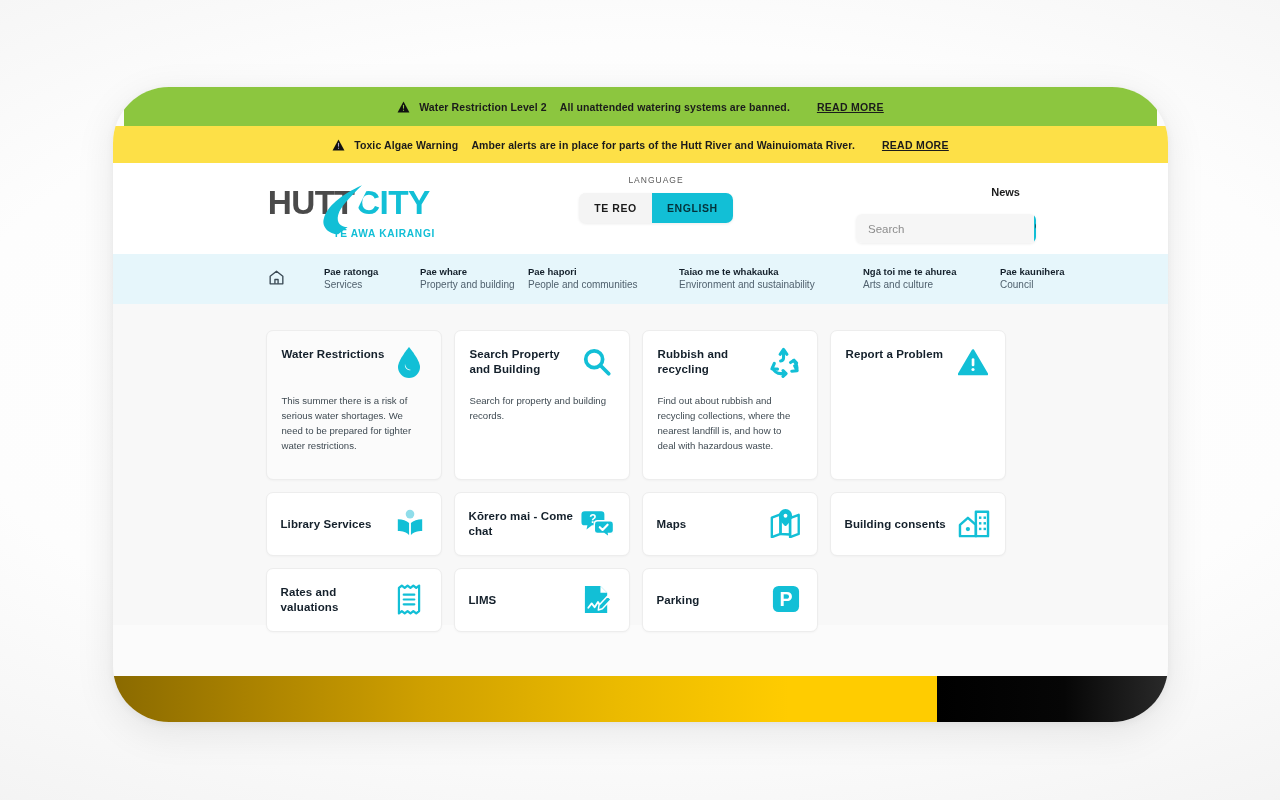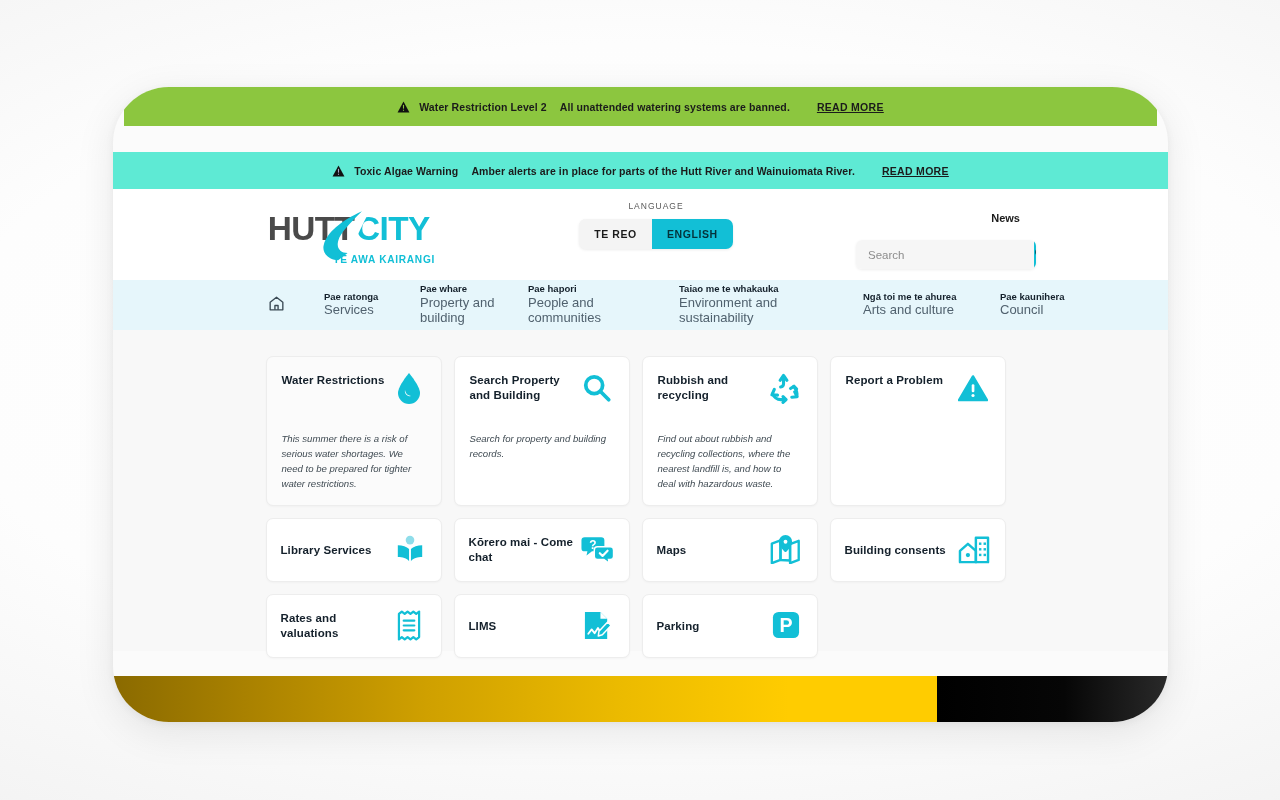--- a/index.html
+++ b/index.html
@@ -50,22 +50,21 @@
     white-space: nowrap;
   }
   .banner-green {
     height: 39px;
     background: #8CC63F;
     margin: 0 auto;
     width: 1033px;
   }
   .banner-purple {
     height: 37px;
-    background: #5eead4;
-    margin-top: 26px;
+    background: #fde047;
   }
   .banner .warn-icon {
     display: inline-block;
     width: 13px;
     height: 12px;
     position: relative;
     flex: none;
   }
   .banner .warn-icon svg { display: block; }
   .banner .b-title { font-weight: bold; }
@@ -207,21 +206,21 @@
   .nav-item:nth-child(4) { width: 141px; }
   .nav-item:nth-child(5) { width: 174px; }
   .nav-item:nth-child(6) { width: 127px; }
   .nav-mi {
     font-size: 9.5px;
     font-weight: bold;
     color: #14202b;
     display: block;
   }
   .nav-en {
-    font-size: 13px;
+    font-size: 10px;
     color: #50616e;
     display: block;
     margin-top: 1px;
   }
 
   
   .main {
     background: #F8F8F8;
     padding: 26px 0 0 0;
     height: 321px;
@@ -261,25 +260,24 @@
   .card-icon {
     flex: none;
     width: 34px;
     height: 34px;
     display: flex;
     align-items: center;
     justify-content: center;
     margin-top: -2px;
   }
   .card-desc {
-    margin-top: 24px;
+    margin-top: 12px;
     font-size: 9.6px;
     line-height: 1.58;
     color: #3f4a52;
-    font-style: italic;
   }
   
   .card.compact {
     height: 64px;
     display: flex;
     align-items: center;
     padding: 10px 14px;
   }
   .card.compact .card-head {
     width: 100%;

